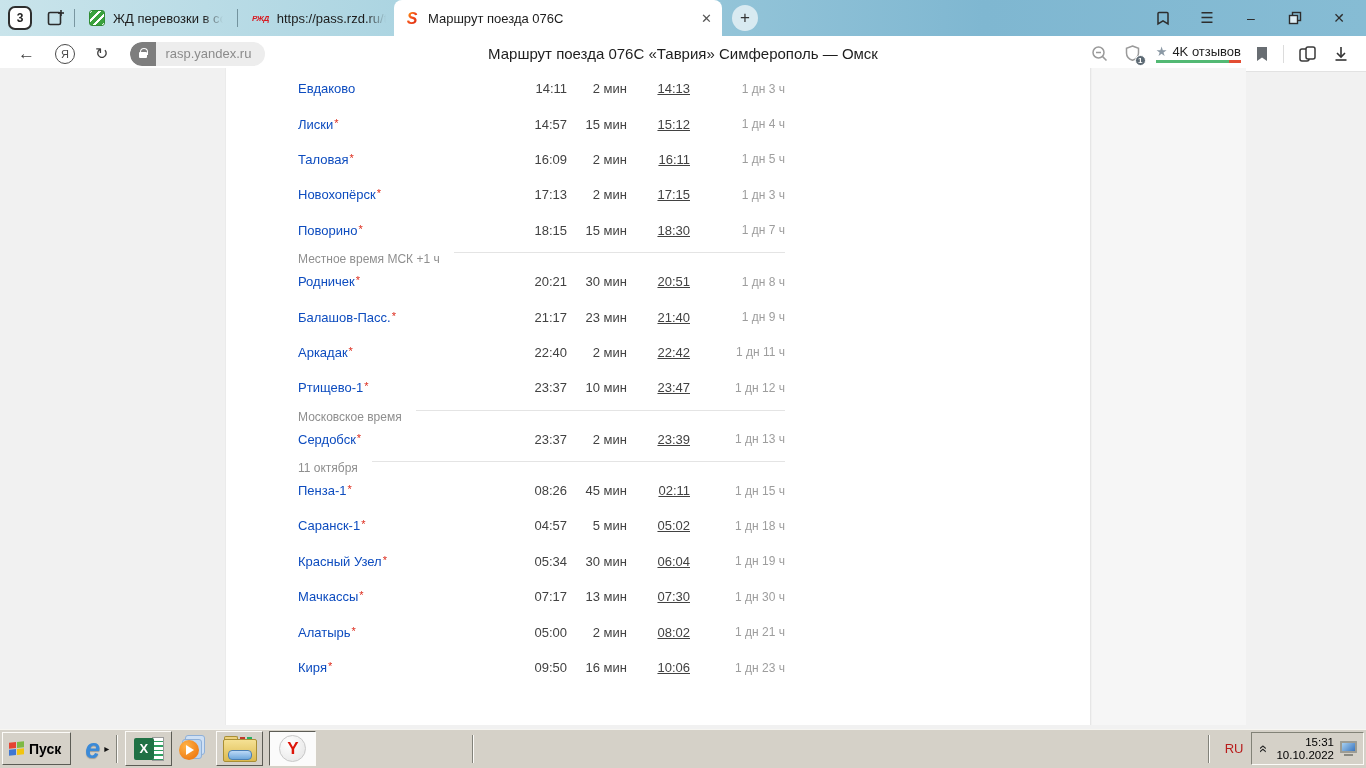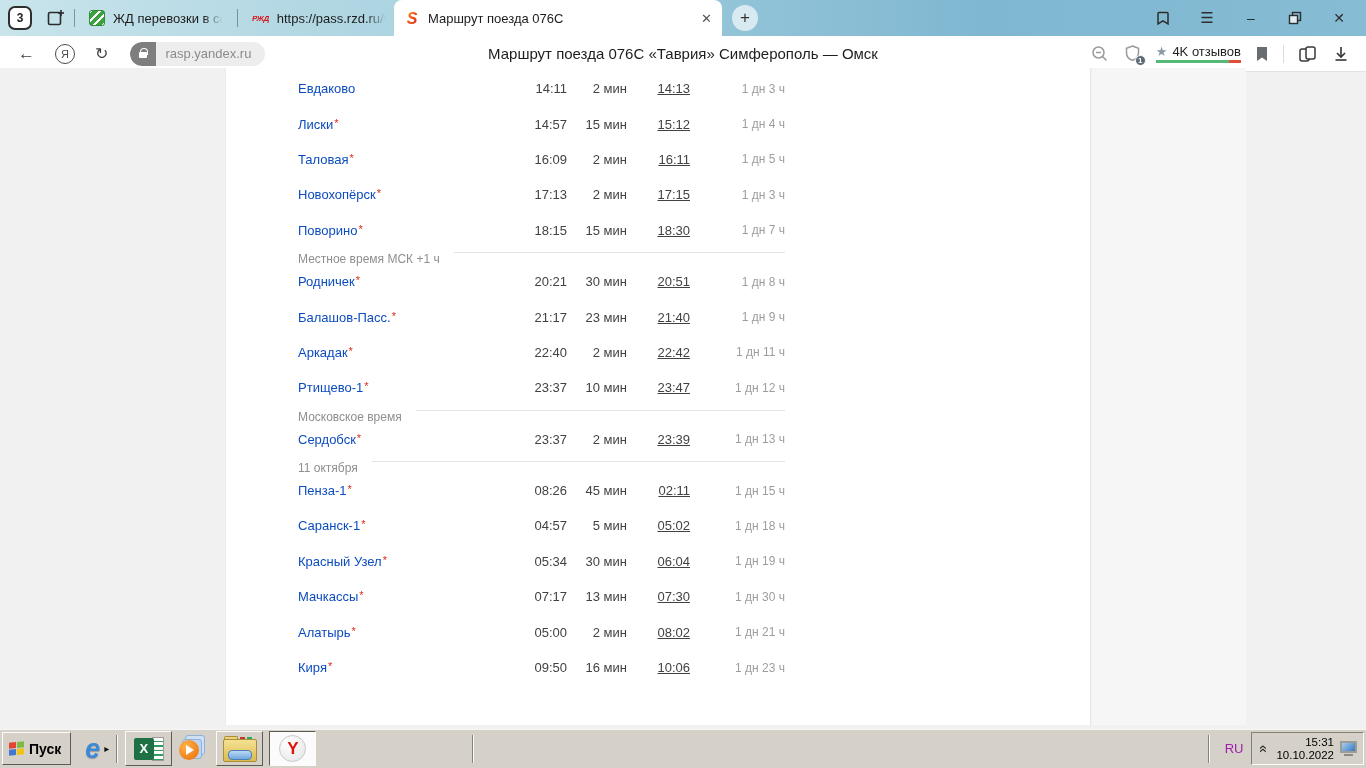--- a/index.html
+++ b/index.html
@@ -124,21 +124,21 @@
                  background:linear-gradient(#f5e194,#dcba50); border:1px solid #a98f35; }
   .folder-tab { position:absolute; left:1px; top:0; width:14px; height:5px; background:#eed27e; border:1px solid #a98f35; border-bottom:none; border-radius:2px 2px 0 0; }
   .folder-dot { position:absolute; top:1px; width:5px; height:3px; }
   .fd1 { left:17px; background:#c0392b; } .fd2 { left:24px; background:#27ae60; }
   .folder-front { position:absolute; left:5px; bottom:2px; width:24px; height:10px; border-radius:4px;
                   background:linear-gradient(#bcd9f6,#6fa8dc); border:1px solid #4a7fb5; }
   .ybro-ic { width:27px; height:27px; border-radius:50%; background:radial-gradient(circle at 35% 30%,#ffffff,#e3e3e3);
              border:1px solid #c8c8c8; display:flex; align-items:center; justify-content:center;
              color:#dd1509; font-weight:bold; font-size:17px; }
   .tb-spring { flex:1; }
-  .lang { font-size:13px; color:#a21caf; margin:0 8px; }
+  .lang { font-size:13px; color:#b91c1c; margin:0 8px; }
   .tray { height:33px; margin-right:2px; display:flex; align-items:center; padding:0 6px; gap:6px; }
   .tray-collapse { transform:rotate(90deg); font-size:14px; color:#222; width:12px; text-align:center; }
   .clock { text-align:right; font-size:11.5px; color:#000; line-height:13px; }
   .monitor-ic { position:relative; width:17px; height:15px; }
   .monitor-scr { position:absolute; left:0; top:0; width:17px; height:12px; background:#9c9c94; border-radius:1px;
                  box-shadow:inset 0 0 0 2px #9c9c94; }
   .monitor-glass { position:absolute; left:2px; top:2px; width:13px; height:8px; background:linear-gradient(135deg,#a8d0f0,#3a76c0); }
   .monitor-base { position:absolute; left:4px; bottom:0; width:9px; height:2px; background:#8a8a82; }
 
   svg.ic { display:block; }

